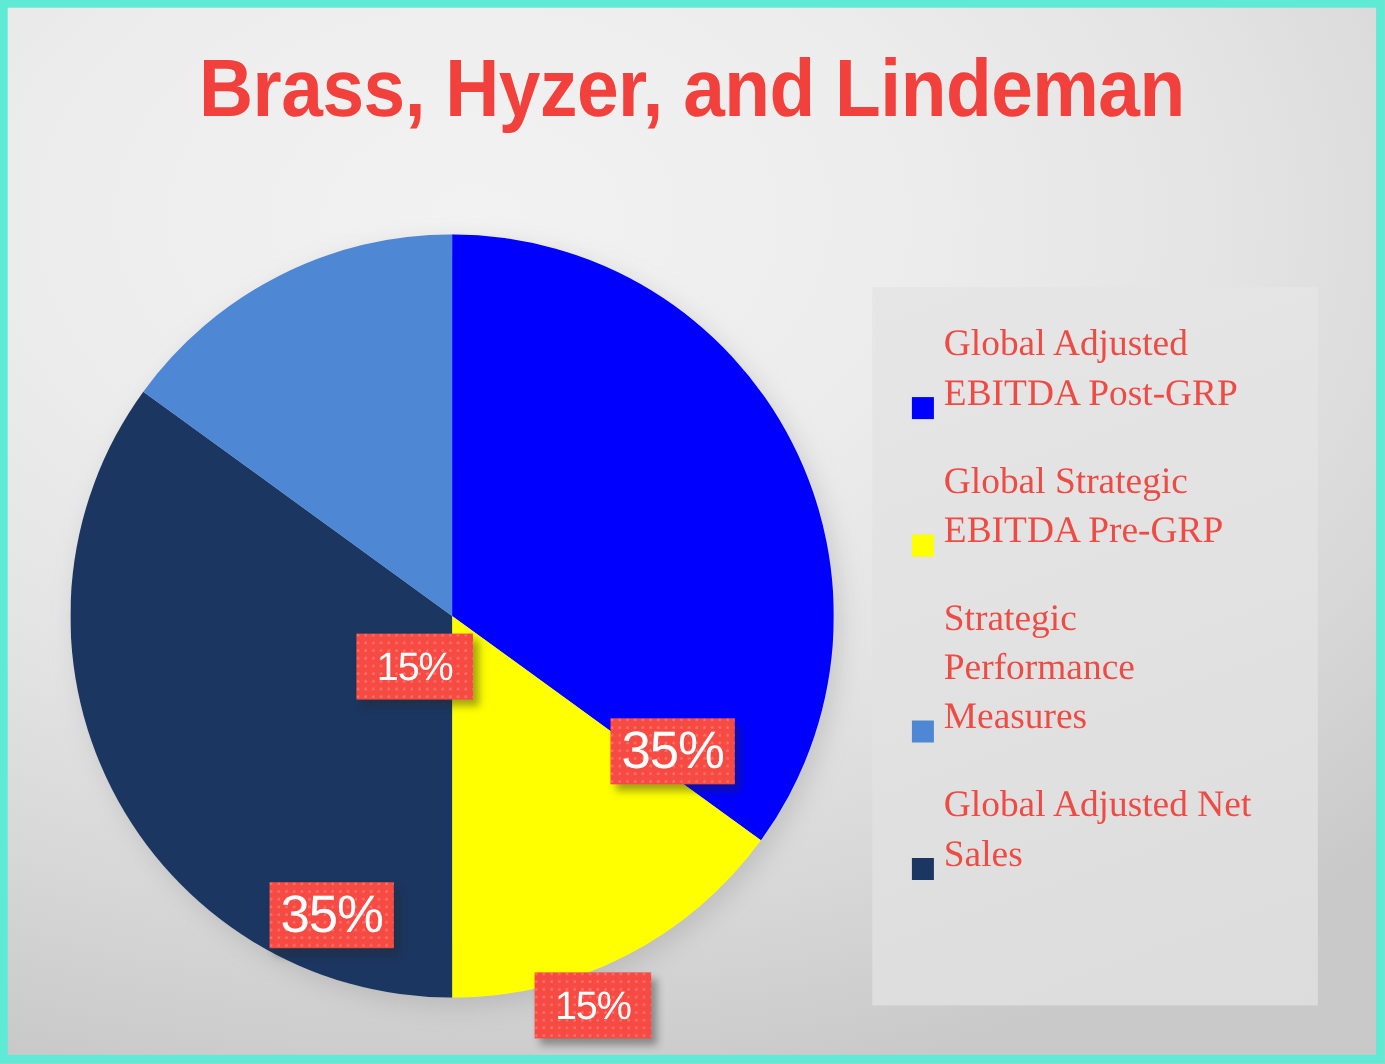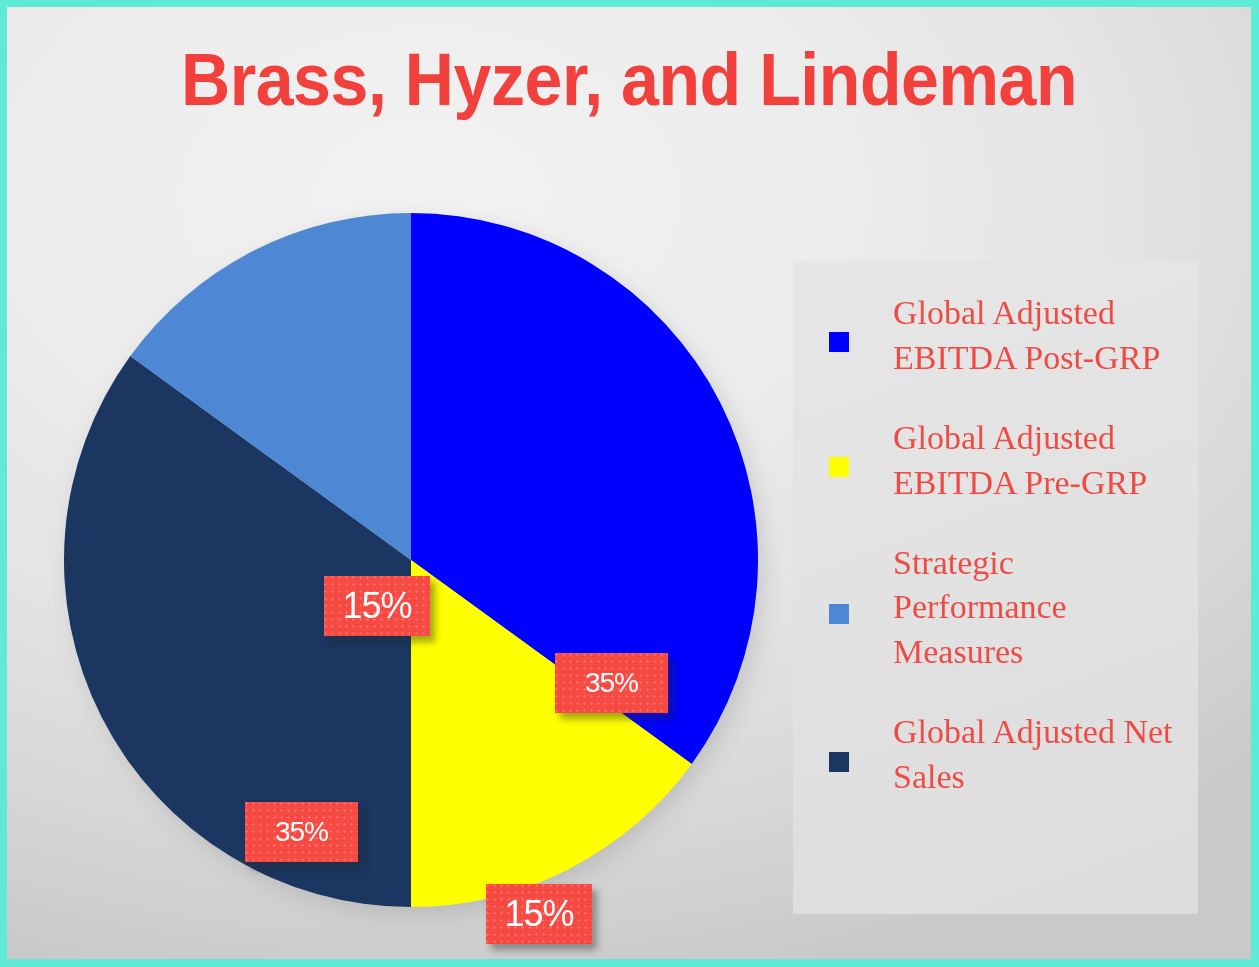--- a/index.html
+++ b/index.html
@@ -91,44 +91,43 @@
     background-color: #f74a43;
     background-image:
       radial-gradient(circle at 1.5px 1.5px, rgba(255,255,255,0.20) 1.2px, transparent 1.4px);
     background-size: 7px 7px;
     box-shadow: 5px 6px 7px rgba(40,40,40,0.42);
     display: flex;
     align-items: center;
     justify-content: center;
   }
 
-  .pie-label.big { font-size: 28px; letter-spacing: -1px; }
+  .pie-label.big { font-size: 48px; letter-spacing: -1px; }
   .pie-label.small { font-size: 36px; letter-spacing: -1px; }
 
   #label-0 { left: 499px; top: 448px; width: 113px; height: 60px; }
   #label-1 { left: 430px; top: 679px; width: 106px; height: 60px; }
   #label-2 { left: 189px; top: 597px; width: 113px; height: 60px; }
   #label-3 { left: 268px; top: 371px; width: 106px; height: 60px; }
 
   
   #legend {
     position: absolute;
     left: 786px;
     top: 254px;
     width: 405px;
     height: 653px;
     background: linear-gradient(160deg, #e6e6e6 0%, #e2e2e2 45%, #dcdcdc 100%);
     padding: 30px 8px 0 36px;
   }
 
   .legend-item {
     display: flex;
-    align-items: center;
+    align-items: flex-end;
     margin-bottom: 35px;
-    gap: 35px;
   }
 
   .legend-swatch {
     width: 20px;
     height: 20px;
     flex: 0 0 20px;
     margin-top: 13px;
     margin-right: 9px;
   }
 
@@ -171,21 +170,21 @@
 
     <div id="legend">
 
       <div class="legend-item" id="legend-item-0">
         <span class="legend-swatch" style="background: rgb(0, 0, 255);"></span>
         <span class="legend-label">Global Adjusted EBITDA Post-GRP</span>
       </div>
 
       <div class="legend-item" id="legend-item-1">
         <span class="legend-swatch" style="background: rgb(255, 255, 0);"></span>
-        <span class="legend-label">Global Adjusted EBITDA Pre-GRP</span>
+        <span class="legend-label">Global Strategic EBITDA Pre-GRP</span>
       </div>
 
       <div class="legend-item" id="legend-item-3">
         <span class="legend-swatch" style="background: rgb(78, 135, 212);"></span>
         <span class="legend-label">Strategic Performance Measures</span>
       </div>
 
       <div class="legend-item" id="legend-item-2">
         <span class="legend-swatch" style="background: rgb(27, 54, 96);"></span>
         <span class="legend-label">Global Adjusted Net Sales</span>

